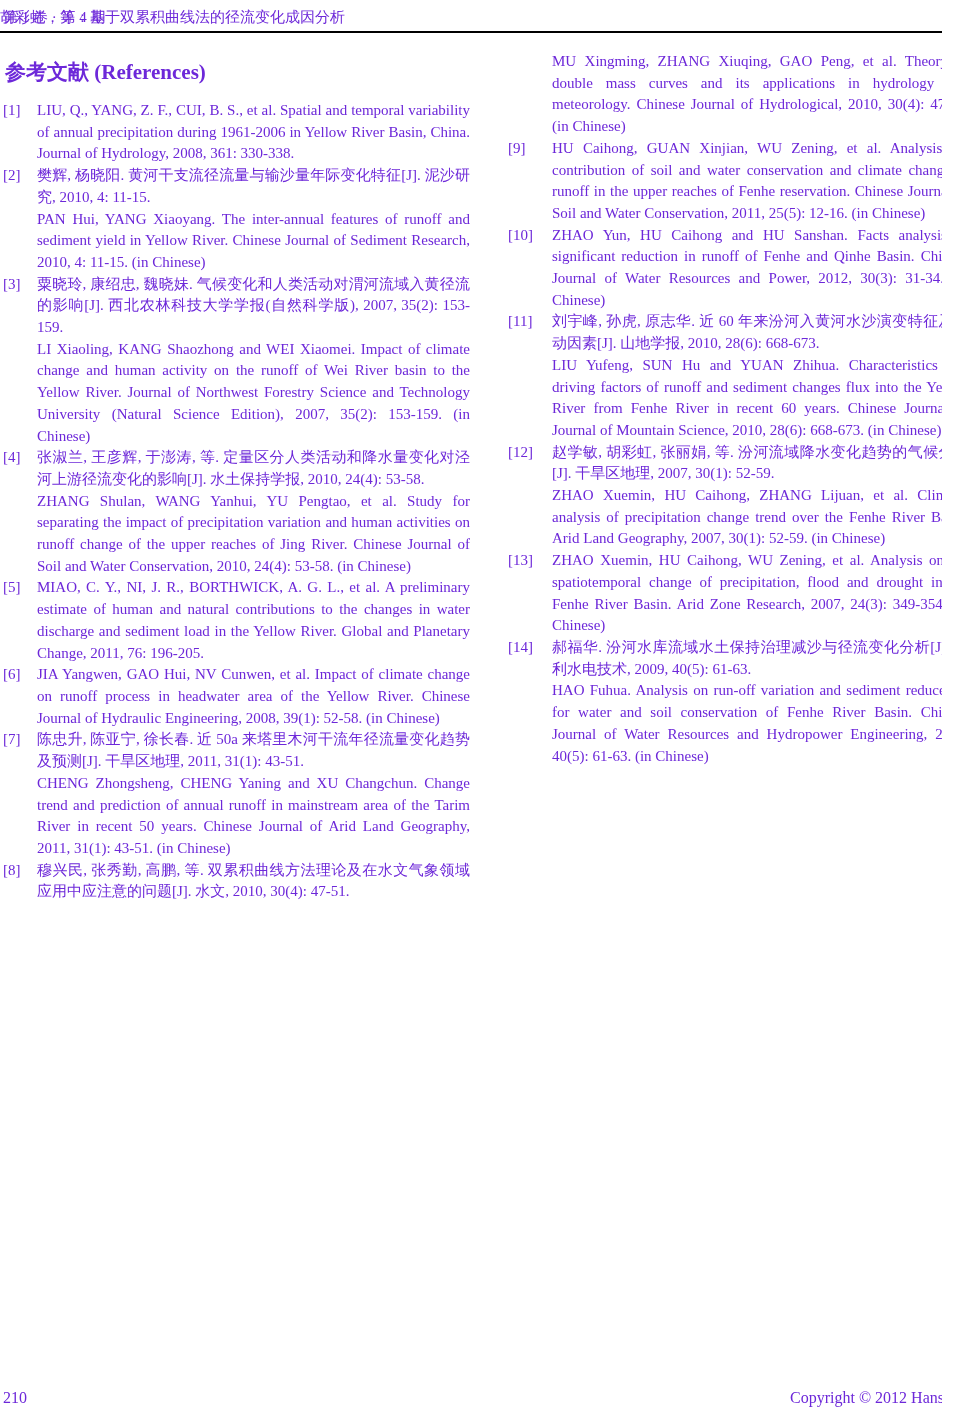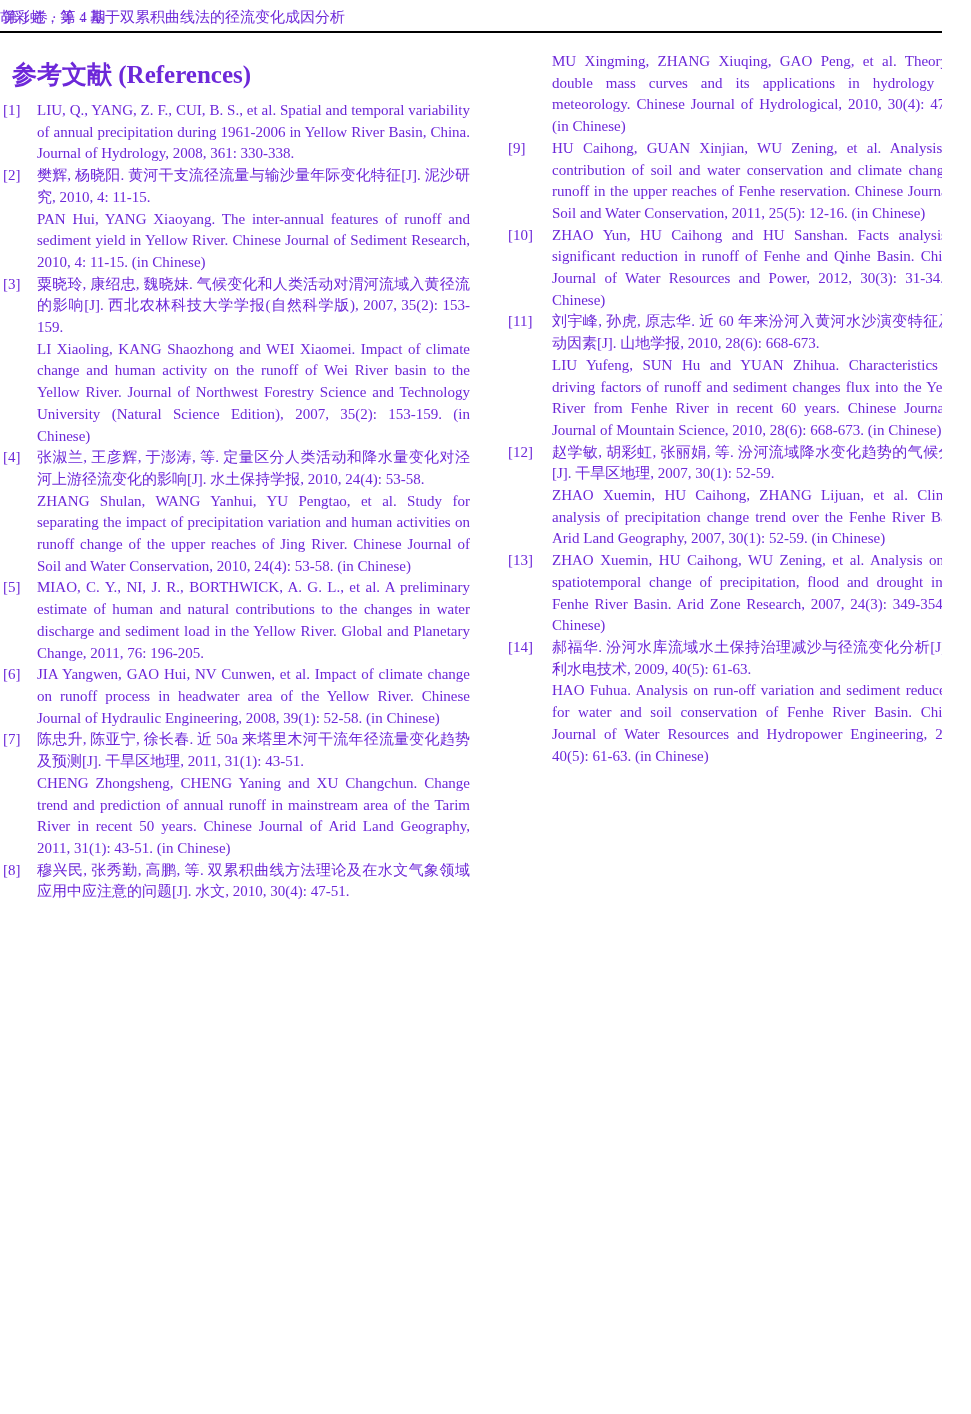--- a/index.html
+++ b/index.html
@@ -38,22 +38,22 @@
     position: absolute;
     top: 31px;
     left: 0;
     width: 971px;
     height: 2px;
     background: #000000;
   }
   .section-title {
     position: absolute;
     top: 58px;
-    left: 12px;
-    font-size: 25px;
+    left: 5px;
+    font-size: 21px;
     font-weight: bold;
     white-space: nowrap;
   }
   .col {
     position: absolute;
     font-size: 15px;
     line-height: 21.7px;
     text-align: justify;
   }
   .col-left {
@@ -175,14 +175,18 @@
         <span class="ref-num">[13]</span>
         <p class="ref-para">ZHAO Xuemin, HU Caihong, WU Zening, et al. Analysis on the spatiotemporal change of precipitation, flood and drought in the Fenhe River Basin. Arid Zone Research, 2007, 24(3): 349-354. (in Chinese)</p>
       </div>
       <div class="ref">
         <span class="ref-num">[14]</span>
         <p class="ref-para">郝福华. 汾河水库流域水土保持治理减沙与径流变化分析[J]. 水利水电技术, 2009, 40(5): 61-63.</p>
         <p class="ref-para">HAO Fuhua. Analysis on run-off variation and sediment reducetion for water and soil conservation of Fenhe River Basin. Chinese Journal of Water Resources and Hydropower Engineering, 2009, 40(5): 61-63. (in Chinese)</p>
       </div>
     </div>
 
+  <div class="footer">
+    <span class="footer-page-num">210</span>
+    <span class="footer-copyright">Copyright © 2012 Hanspub</span>
+  </div>
 
 </div>
 
 </body></html>

